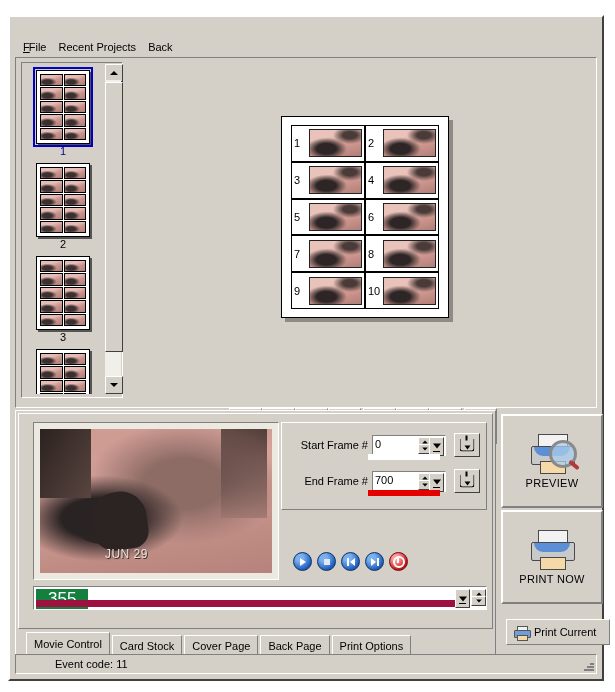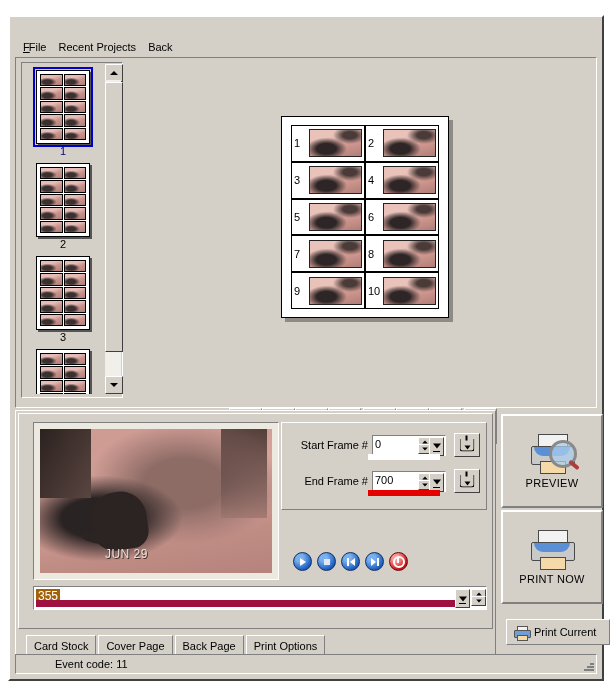--- a/index.html
+++ b/index.html
@@ -152,21 +152,21 @@
   .rbtn .sq{width:6px;height:6px;background:#dfe9f5;}
   .rbtn .rtri{width:0;height:0;border-top:4px solid transparent;border-bottom:4px solid transparent;border-right:5px solid #fff;}
   .rbtn .rbar{position:absolute;top:4px;width:2px;height:8px;background:#fff;}
   .rbtn.rec{background:radial-gradient(circle at 34% 30%,#ff9a9a 0 20%,#c81414 70%,#8c0a0a 100%);border-color:#6e0808;}
   .rbtn.rec .in{width:8px;height:8px;border:2px solid #fff;border-radius:50%;}
   .rbtn.rec .in::after{content:"";position:absolute;left:2px;top:-1px;width:2px;height:6px;background:#fff;}
 
   
   .sliderrow{position:absolute;left:14px;top:172px;width:452px;height:22px;background:#fff;
              border-top:1px solid #808080;border-left:1px solid #808080;border-right:1px solid #fff;border-bottom:1px solid #fff;}
-  .slidersel{position:absolute;left:2px;top:2px;background:#a16207;color:#fff;font-size:12px;padding:0 2px;}
+  .slidersel{position:absolute;left:2px;top:2px;background:#15803d;color:#fff;font-size:17px;padding:0 12px;}
   .sliderfill{position:absolute;left:2px;bottom:2px;height:7px;background:#9e1040;}
   .sliderspin{position:absolute;right:2px;top:2px;width:13px;height:17px;}
   .sliderdd{position:absolute;right:16px;top:2px;width:13px;height:17px;}
 
   .pathrow{position:absolute;left:66px;top:200px;width:400px;height:21px;}
   .pathbox{position:absolute;left:0;top:0;width:370px;height:19px;background:#fff;
            border-top:1px solid #808080;border-left:1px solid #808080;border-right:1px solid #fff;border-bottom:1px solid #fff;}
   .pathbox input{position:absolute;left:2px;top:2px;width:364px;height:14px;border:0;outline:0;background:transparent;
                  font-family:"Liberation Sans",sans-serif;font-size:11px;color:#000;padding:0;}
   .browsebtn{position:absolute;right:0;top:-1px;width:24px;height:21px;background:#d4d0c8;
@@ -511,20 +511,23 @@
               </span>
           <span class="spb d" style="width:13px">
                 <span class="arr dn"></span>
               </span>
         </span>
       </div>
 
     </div>
 
     <div class="tabstrip">
+      <span class="tab active">
+            <span>Movie Control</span>
+          </span>
       <span class="tab">
             <span>Card Stock</span>
           </span>
       <span class="tab">
             <span>Cover Page</span>
           </span>
       <span class="tab">
             <span>Back Page</span>
           </span>
       <span class="tab">

